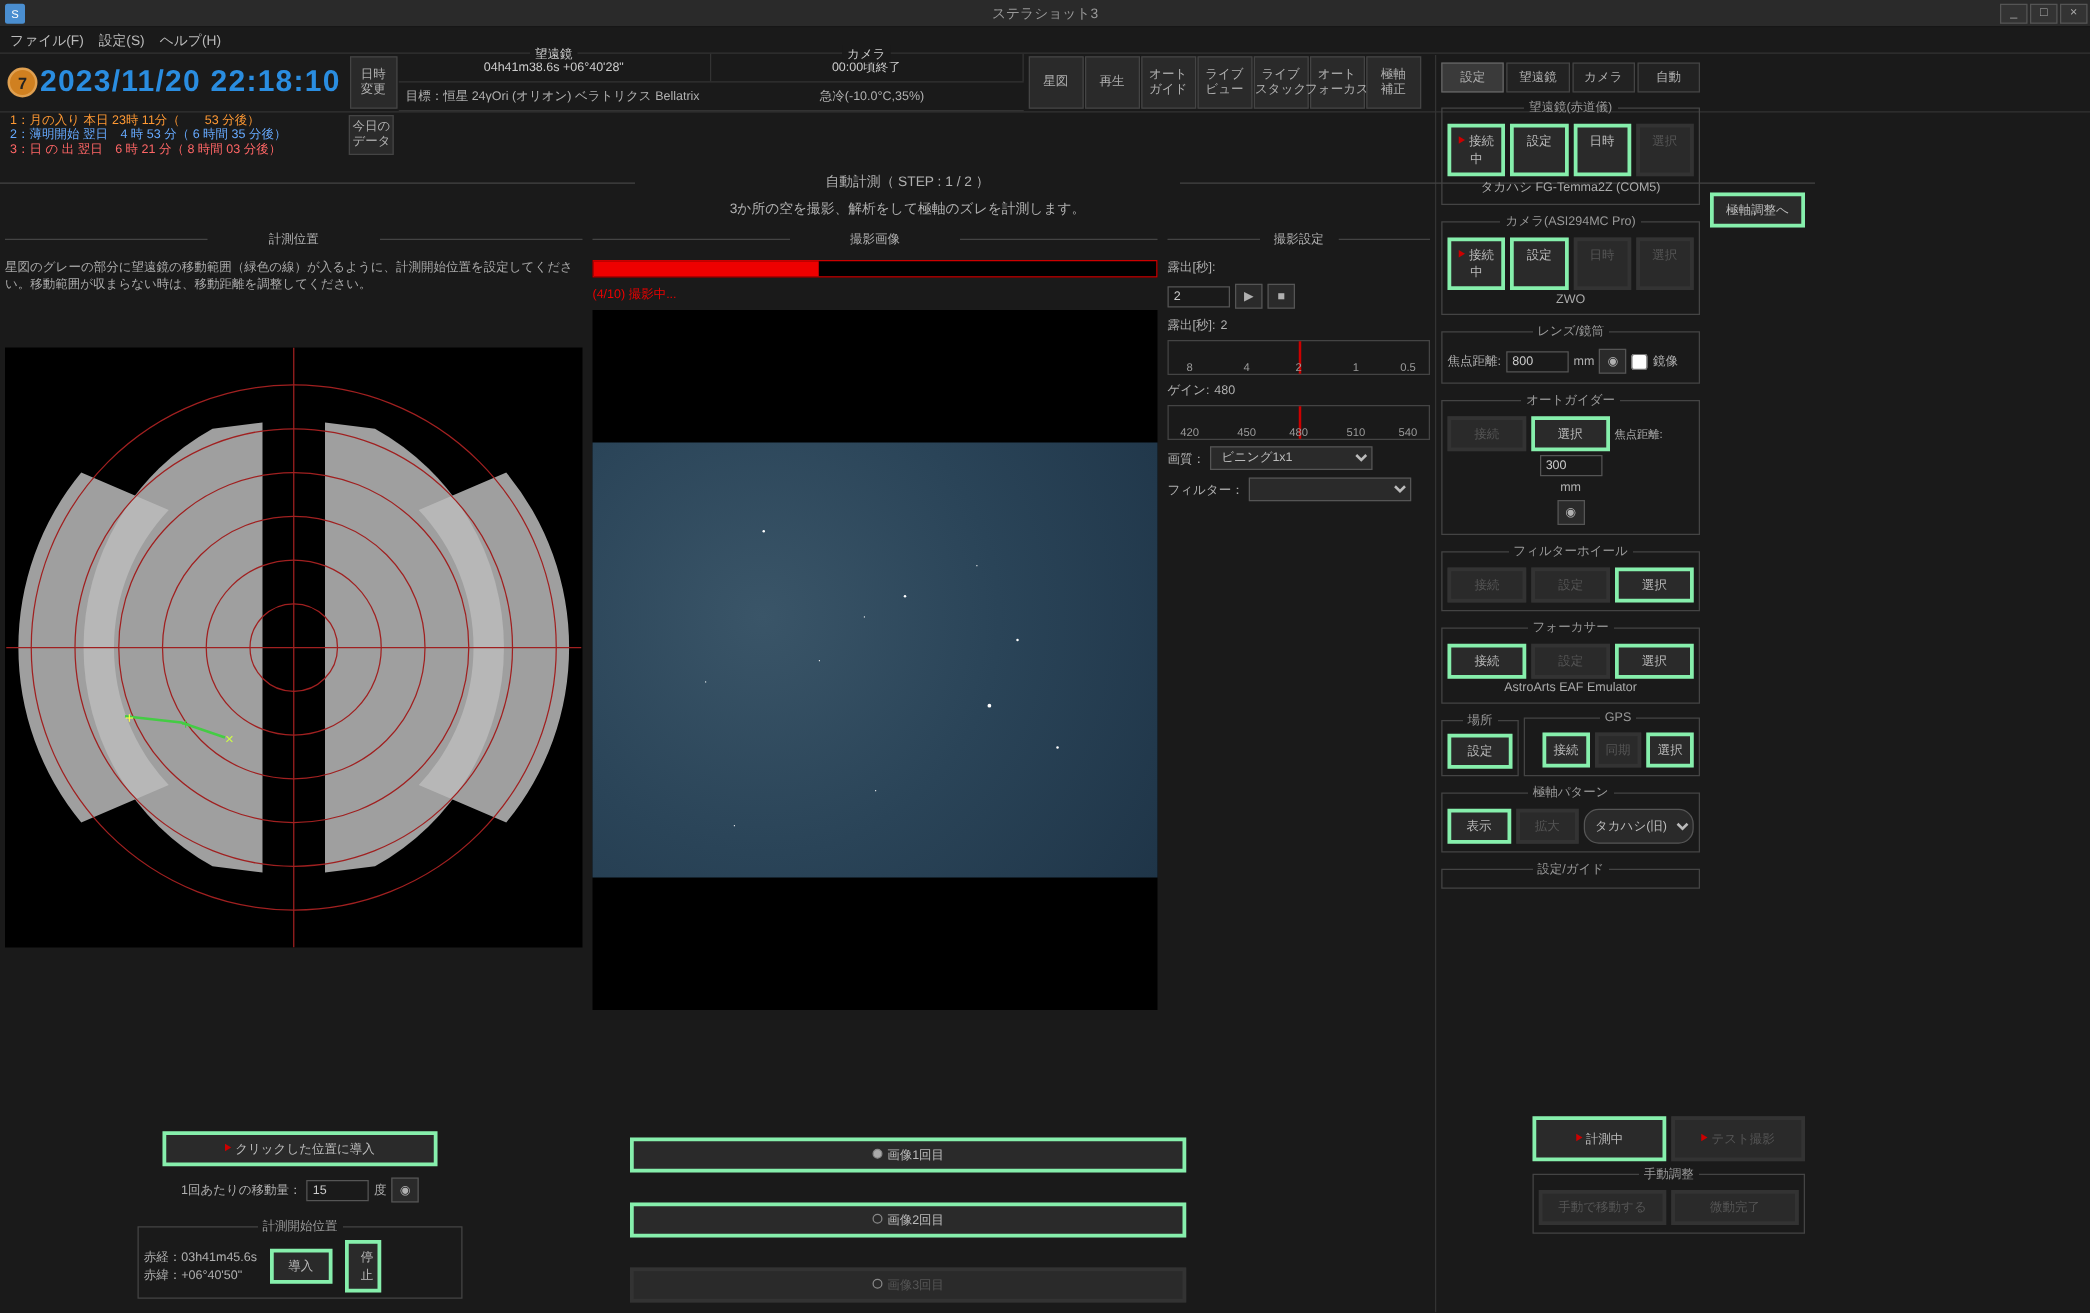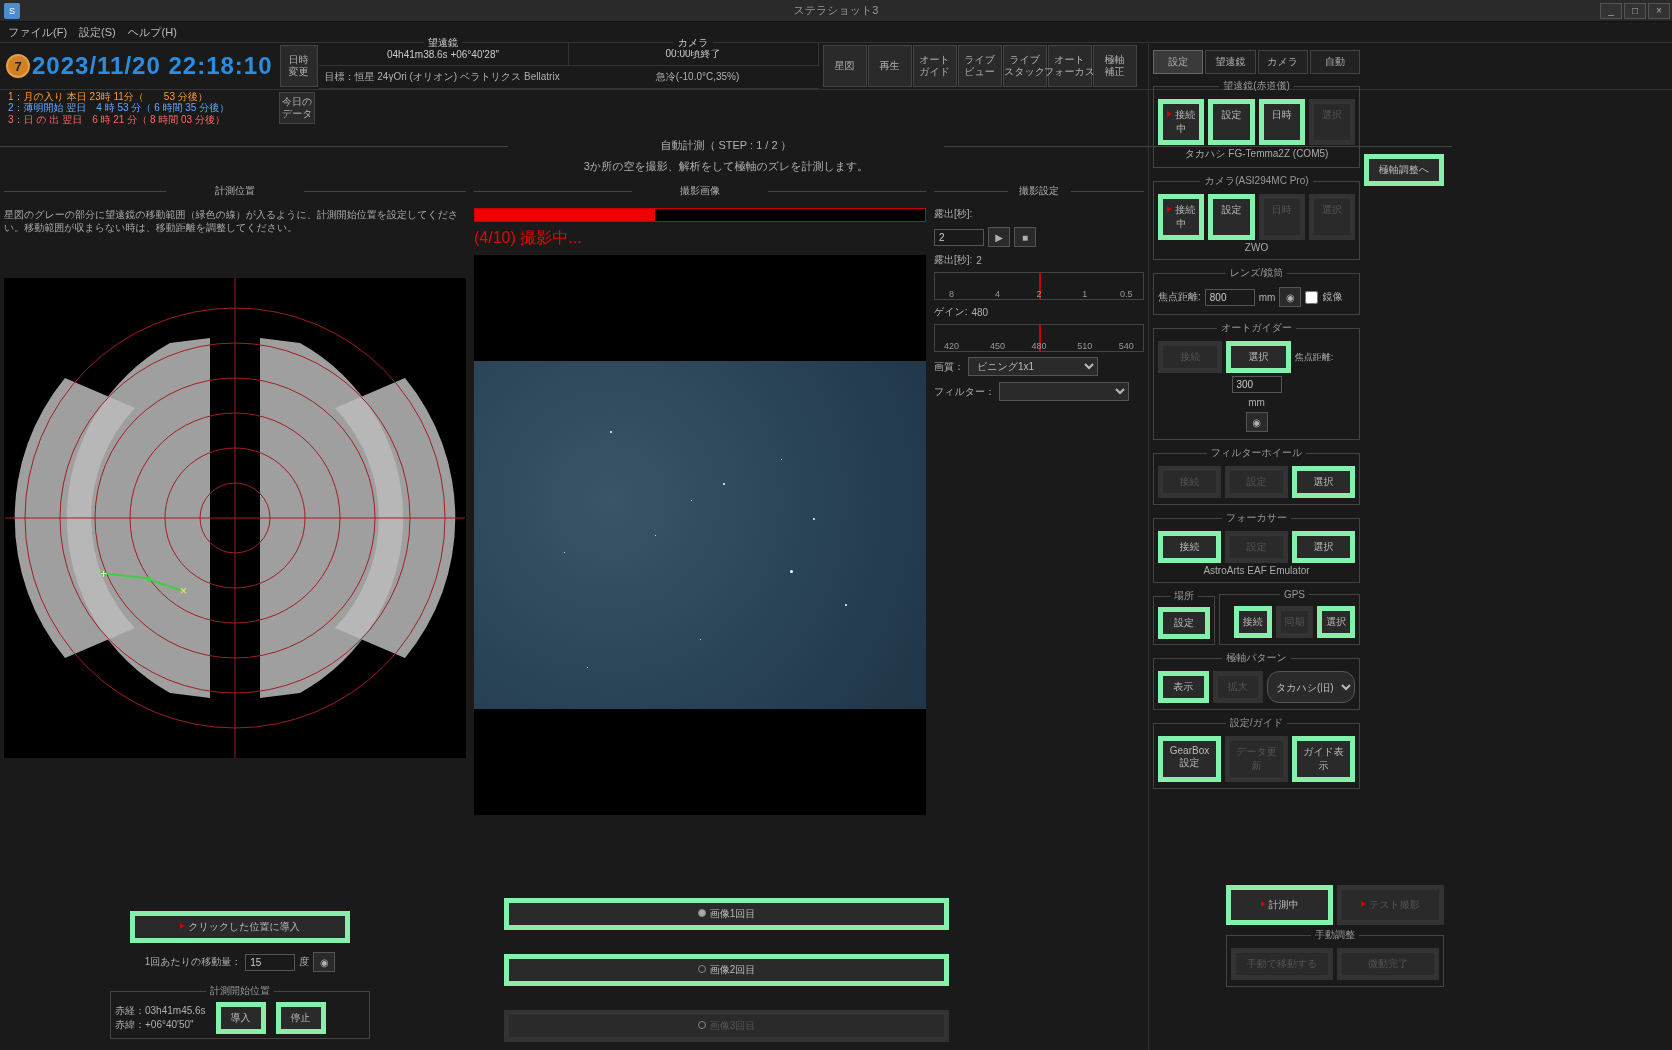--- a/index.html
+++ b/index.html
@@ -35,29 +35,29 @@
 .col-right { width: 216px; border-left:1px solid #333;}
 fieldset { border: 1px solid #444; margin: 3px 0; padding: 4px; font-size: 10px; position:relative;}
 legend { padding: 0 4px; color: #999; font-size: 10px; text-align:center;}
 .section-header { text-align: center; font-size: 11px; margin: 6px 0; position:relative;}
 .section-header::before, .section-header::after { content:''; position:absolute; top:50%; width:35%; height:1px; background:#444;}
 .section-header::before { left:0;} .section-header::after { right:0;}
 .desc { font-size: 10px; color: #aaa; margin: 4px 0; line-height:1.3;}
 .instruction { text-align:center; font-size:11px; margin:6px 0;}
 .skymap { width: 100%; height: 480px; background: #000; position: relative; margin-top:40px;}
 .skymap svg { width: 100%; height: 100%; }
-.btn { background: #2a2a2a; border: 5px solid #86efac; padding: 4px 10px; color: #bbb; cursor: pointer; font-size: 10px; text-align:center;}
+.btn { background: #2a2a2a; border: 3px solid #86efac; padding: 4px 10px; color: #bbb; cursor: pointer; font-size: 10px; text-align:center;}
 .btn.disabled { color:#555; border-color:#333;}
 .btn.red-flag::before { content:''; display:inline-block;width:0;height:0;border-left:5px solid #c00;border-top:3px solid transparent;border-bottom:3px solid transparent;margin-right:3px;position:relative;top:-1px;}
 .row { display:flex; align-items:center; gap:4px; margin:3px 0; font-size:10px;}
 .input { background:#1a1a1a; border:1px solid #555; color:#ccc; padding:2px 4px; font-size:10px; width:50px;}
 .iconbtn { width:22px; height:20px; border:1px solid #555; background:#2a2a2a; display:inline-flex;align-items:center;justify-content:center;cursor:pointer;font-size:10px;}
 .progress-outer { width:100%; height:14px; border:1px solid #c00; background:#000; margin:4px 0;}
 .progress-inner { height:100%; background:#e00;}
-.capture-status { color:#e00; font-size:16px; margin:2px 0;}
+.capture-status { color:#e00; font-size:10px; margin:2px 0;}
 .image-preview { width:100%; flex:1; background:#000; display:flex;align-items:center;justify-content:center; margin-top:4px; position:relative;}
 .sky-bg { width:100%; height:62%; background: radial-gradient(circle at 30% 40%, #3a5568 0%, #2a4458 50%, #1f3548 100%); position:relative;}
 .star { position:absolute; background:#fff; border-radius:50%;}
 .ruler { width:100%; height:28px; background:#1a1a1a; border:1px solid #444; position:relative; margin:2px 0;}
 .ruler .marker { position:absolute; top:0; width:2px; height:100%; background:#c00;}
 .ruler .label { position:absolute; bottom:0; font-size:9px; color:#999; transform:translateX(-50%);}
 .select { background:#2a2a2a; border:1px solid #555; color:#bbb; padding:2px 4px; font-size:10px; width:130px;}
 .tabrow { display:flex; gap:2px; margin:2px 0;}
 .tab { flex:1; padding:4px 2px; text-align:center; border:1px solid #444; background:#222; cursor:pointer; font-size:10px;}
 .tab.active { background:#3a3a3a; border-color:#666;}
@@ -348,46 +348,41 @@
       <legend>極軸パターン</legend>
       <div class="btn-grid">
         <div class="btn">表示</div>
         <div class="btn disabled">拡大</div>
         <select class="select" style="flex:1.3;border-radius:12px;"><option>タカハシ(旧)</option></select>
       </div>
     </fieldset>
 
     <fieldset>
       <legend>設定/ガイド</legend>
-      <div class="btn-grid">
-        <div class="btn">GearBox設定</div>
-        <div class="btn disabled">データ更新</div>
-        <div class="btn">ガイド表示</div>
-      </div>
     </fieldset>
   </div>
 </div>
 
 <div class="bottom-controls" style="left:10px;width:460px;">
   <div class="btn red-flag" style="width:220px;">クリックした位置に導入</div>
   <div class="row" style="justify-content:center;">
     <span>1回あたりの移動量：</span>
     <input class="input" value="15" style="">
     <span>度</span>
     <div class="iconbtn">◉</div>
   </div>
   <fieldset style="width:260px;">
     <legend>計測開始位置</legend>
     <div style="display:flex;gap:10px;align-items:center;">
       <div style="font-size:10px;">
         <div><span>赤経：</span><span>03h41m45.6s</span></div>
         <div><span>赤緯：</span><span>+06°40'50"</span></div>
       </div>
       <div class="btn" style="width:50px;">導入</div>
-      <div class="btn" style="width:50px;">停止</div>
+      <div class="btn" style="width:29px;">停止</div>
     </div>
   </fieldset>
 </div>
 
 <div class="col-mid-bottom">
   <div class="btn"><span class="radio-dot on"></span><span>画像1回目</span></div>
   <div class="btn"><span class="radio-dot"></span><span>画像2回目</span></div>
   <div class="btn disabled"><span class="radio-dot"></span><span>画像3回目</span></div>
 </div>
 

